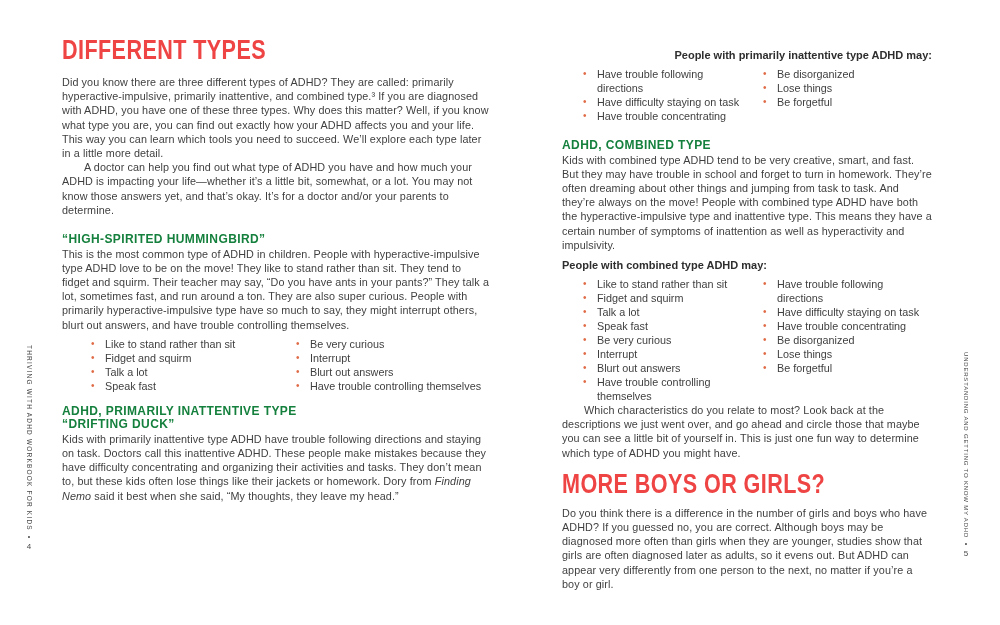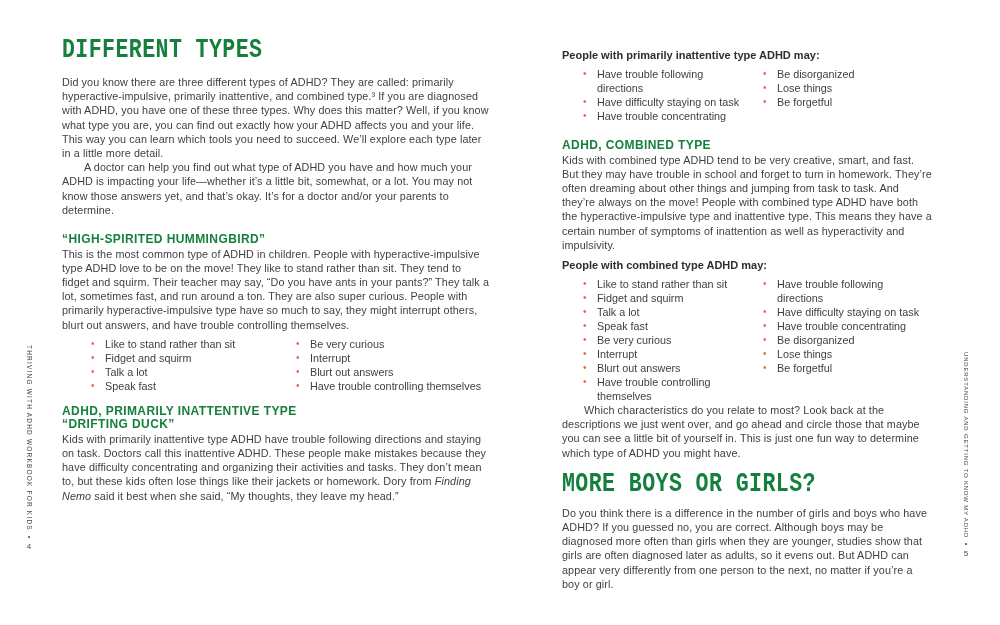--- a/index.html
+++ b/index.html
@@ -9,21 +9,21 @@
     background:#ffffff;
     font-family:"Liberation Sans", sans-serif;
     color:#3f3f3f;
     position:relative;
     overflow:hidden;
   }
 
   .page-left  { position:absolute; left:62px;  top:36px; width:428px; }
   .page-right { position:absolute; left:562px; top:48px; width:370px; }
 
-  h1.big-title { color:#15803d; margin:0 0 11px 0; font-size:27px; line-height:28px; font-weight:bold;font-family:Liberation Mono, monospace; }
+  h1.big-title { color:#ef4444; margin:0 0 11px 0; font-size:27px; line-height:28px; font-weight:bold; }
   h1.big-title .squeeze {
     display:inline-block;
     transform:scaleX(0.8);
     transform-origin:left center;
     white-space:nowrap;
     letter-spacing:0.5px;
   }
   h1.title-mid { margin:10px 0 8px 0; }
 
   p.body { font-size:10.8px; line-height:14.2px; margin:0; letter-spacing:0.1px; }
@@ -33,21 +33,21 @@
   .subhead {
     color:#15803d; font-weight:bold; font-size:12px; line-height:13.5px;
     letter-spacing:0.4px; margin:0;
   }
   .mt-section { margin-top:16px; }
   .mt-body { margin-top:9px; }
   .mt-sub2 { margin-top:12px; }
 
   .list-intro { font-weight:bold; font-size:11px; color:#2e2e2e; margin:9px 0 0 0; line-height:14px; }
   .list-intro.tight { margin-top:6px; }
-  .list-intro.first { margin-top:0; }
+  .list-intro.first { margin-top:0;text-align:right; }
 
   ul.bullets {
     list-style:none; margin:5px 0 0 26px; padding:0;
     column-count:2; column-gap:8px;
   }
   .page-right ul.bullets { margin-left:18px; }
   ul.bullets li {
     font-size:10.8px; line-height:14px; padding-left:17px;
     position:relative; break-inside:avoid; color:#3f3f3f;
   }

